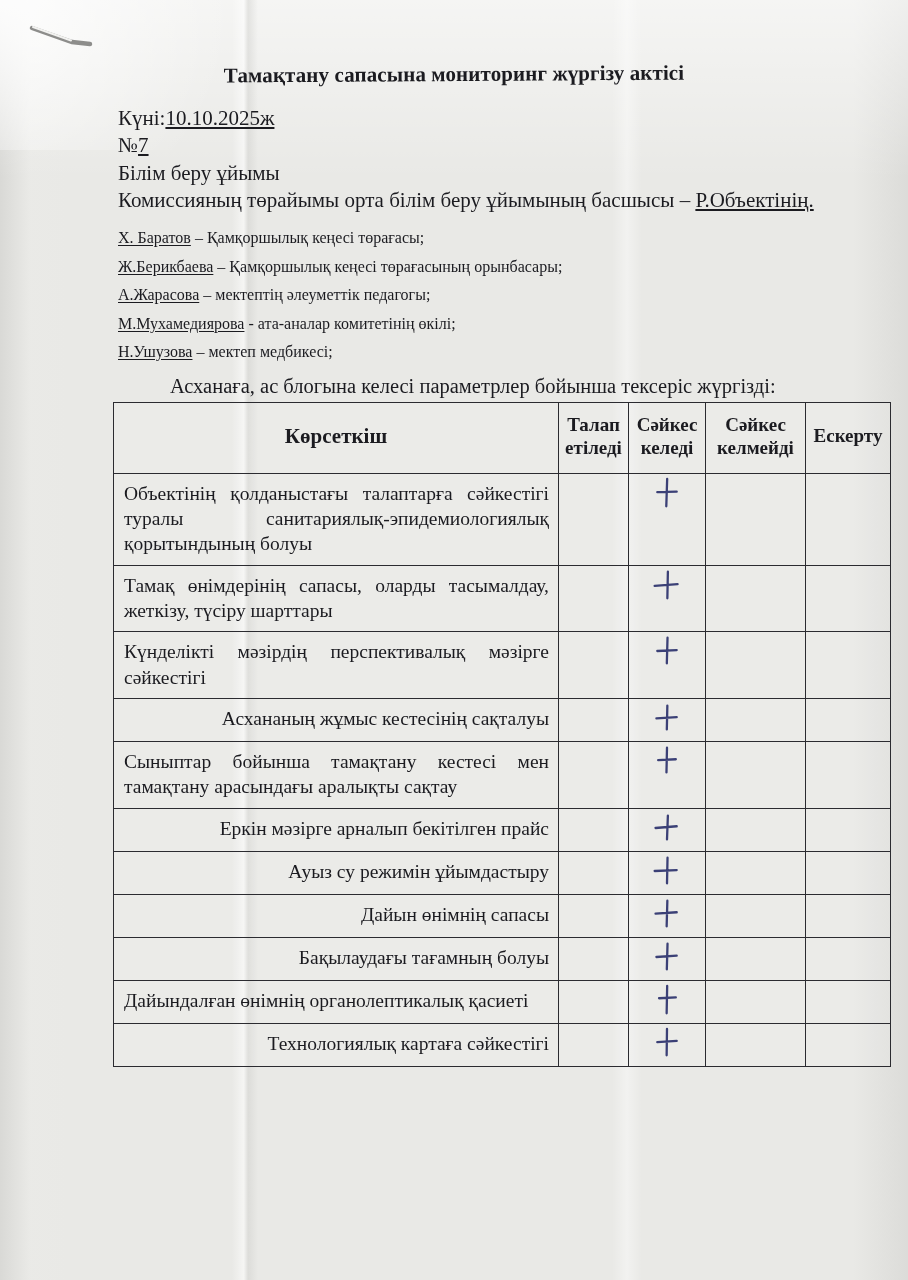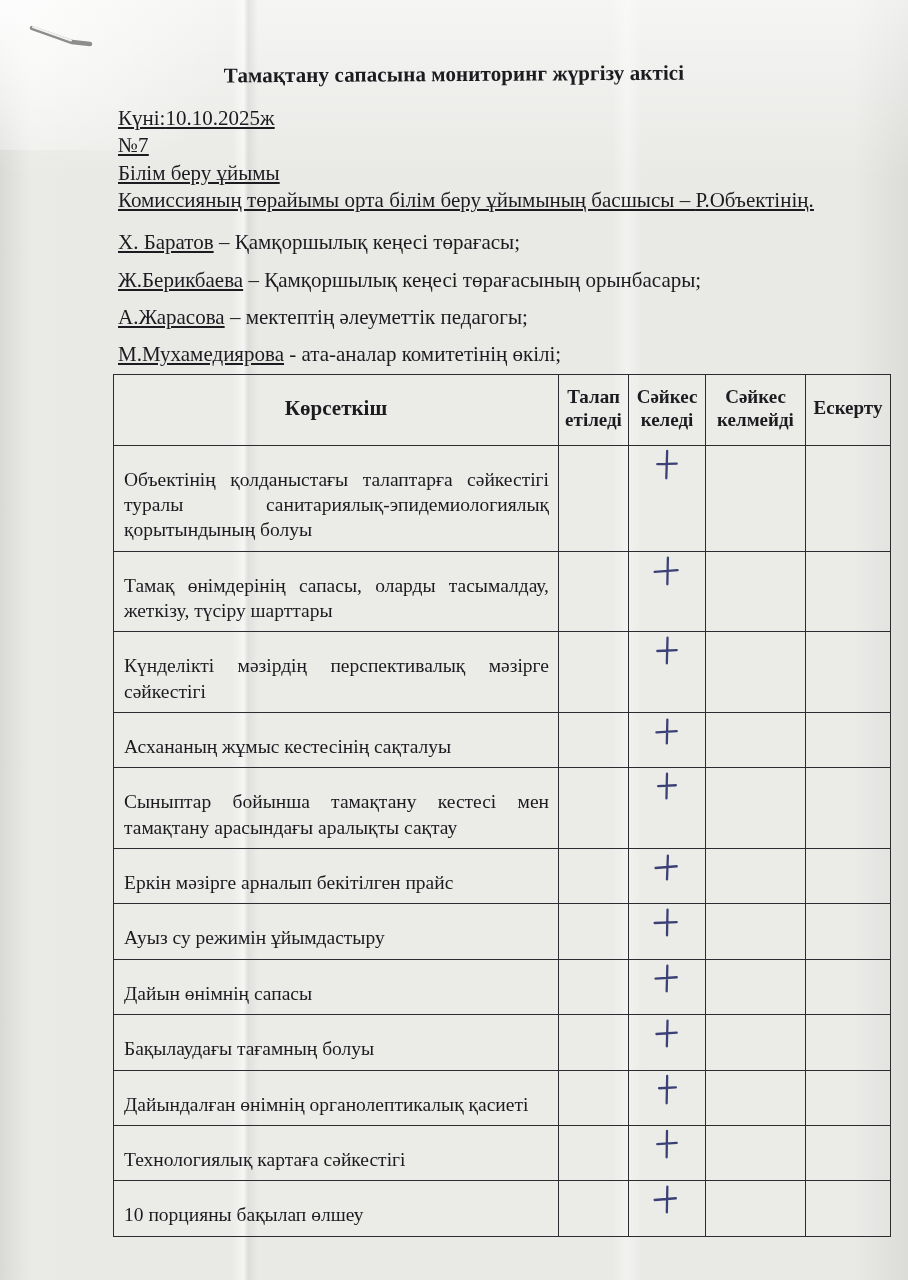--- a/index.html
+++ b/index.html
@@ -78,26 +78,26 @@
     letter-spacing: 0.1px;
     margin: 62px 70px 0 70px;
     transform: rotate(-0.35deg);
   }
 
   .meta {
     margin: 18px 0 0 118px;
     font-size: 21px;
     line-height: 1.30;
   }
-  .meta .line { white-space: nowrap; text-decoration: underline; }
+  .meta .line { white-space: nowrap; }
   .u { text-decoration: underline; text-underline-offset: 2px; }
 
   .members {
     margin: 10px 0 0 118px;
-    font-size: 21px;
+    font-size: 16px;
     line-height: 1.78;
   }
   .members .member { white-space: nowrap; }
 
   .intro {
     margin: 8px 0 4px 170px;
     font-size: 20.5px;
   }
 
   table.grid {
@@ -119,27 +119,27 @@
     line-height: 1.18;
     padding: 8px 4px 10px 4px;
     height: 52px;
   }
   table.grid thead th.c-ind {
     font-size: 21px;
   }
   td.ind {
     font-size: 19.5px;
     line-height: 1.30;
-    padding: 21px 9px 8px 10px;
+    padding: 7px 9px 8px 10px;
     text-align: justify;
     text-justify: inter-word;
     hyphens: none;
     margin-top: 24px;
   }
-  td.ind.single { text-align: left; }
+  td.ind.single { text-align: right; }
   td.mark {
     text-align: center;
     vertical-align: middle;
     padding: 0;
   }
   
   .plus {
     display: inline-block;
     width: 30px;
     height: 38px;
@@ -176,22 +176,24 @@
       <div class="line"><span>№</span><span class="u">7</span></div>
       <div class="line">Білім беру ұйымы</div>
       <div class="line"><span>Комиссияның төрайымы  орта білім беру ұйымының басшысы – </span><span class="u">Р.Объектінің.</span></div>
     </div>
 
     <div class="members">
       <div class="member"><span class="u">Х. Баратов</span><span> – Қамқоршылық  кеңесі  төрағасы;</span></div>
       <div class="member"><span class="u">Ж.Берикбаева</span><span> – Қамқоршылық  кеңесі  төрағасының орынбасары;</span></div>
       <div class="member"><span class="u">А.Жарасова</span><span> – мектептің  әлеуметтік  педагогы;</span></div>
       <div class="member"><span class="u">М.Мухамедиярова</span><span> - ата-аналар комитетінің өкілі;</span></div>
+      <div class="member"><span class="u">Н.Ушузова</span><span> – мектеп  медбикесі;</span></div>
     </div>
 
+    <div class="intro">Асханаға, ас блогына келесі параметрлер бойынша тексеріс жүргізді:</div>
 
     <table class="grid">
       <colgroup>
         <col class="col-ind">
           <col class="col-req">
           <col class="col-yes">
           <col class="col-no">
           <col class="col-note">
       </colgroup>
       <thead>
@@ -296,26 +298,17 @@
           </tr>
           <tr>
             <td class="ind single">Технологиялық картаға сәйкестігі</td>
             <td class="mark"></td>
             <td class="mark"><span class="plus"><svg viewBox="0 0 34 42" width="30" height="38">
                   <path d="M6 20 L28 18.5 M17 5 L16.6 35" stroke="#3b4076" stroke-width="2.6" fill="none" stroke-linecap="round"></path>
                 </svg></span></td>
             <td class="mark"></td>
             <td class="mark"></td>
           </tr>
-          <tr>
-            <td class="ind single">10 порцияны бақылап өлшеу</td>
-            <td class="mark"></td>
-            <td class="mark"><span class="plus"><svg viewBox="0 0 34 42" width="30" height="38">
-                  <path d="M3 21 L27 19 M17.4 6 L16.8 35" stroke="#3b4076" stroke-width="2.6" fill="none" stroke-linecap="round"></path>
-                </svg></span></td>
-            <td class="mark"></td>
-            <td class="mark"></td>
-          </tr>
         </tbody>
     </table>
 
   </div>
 </div>
 
 </body></html>

